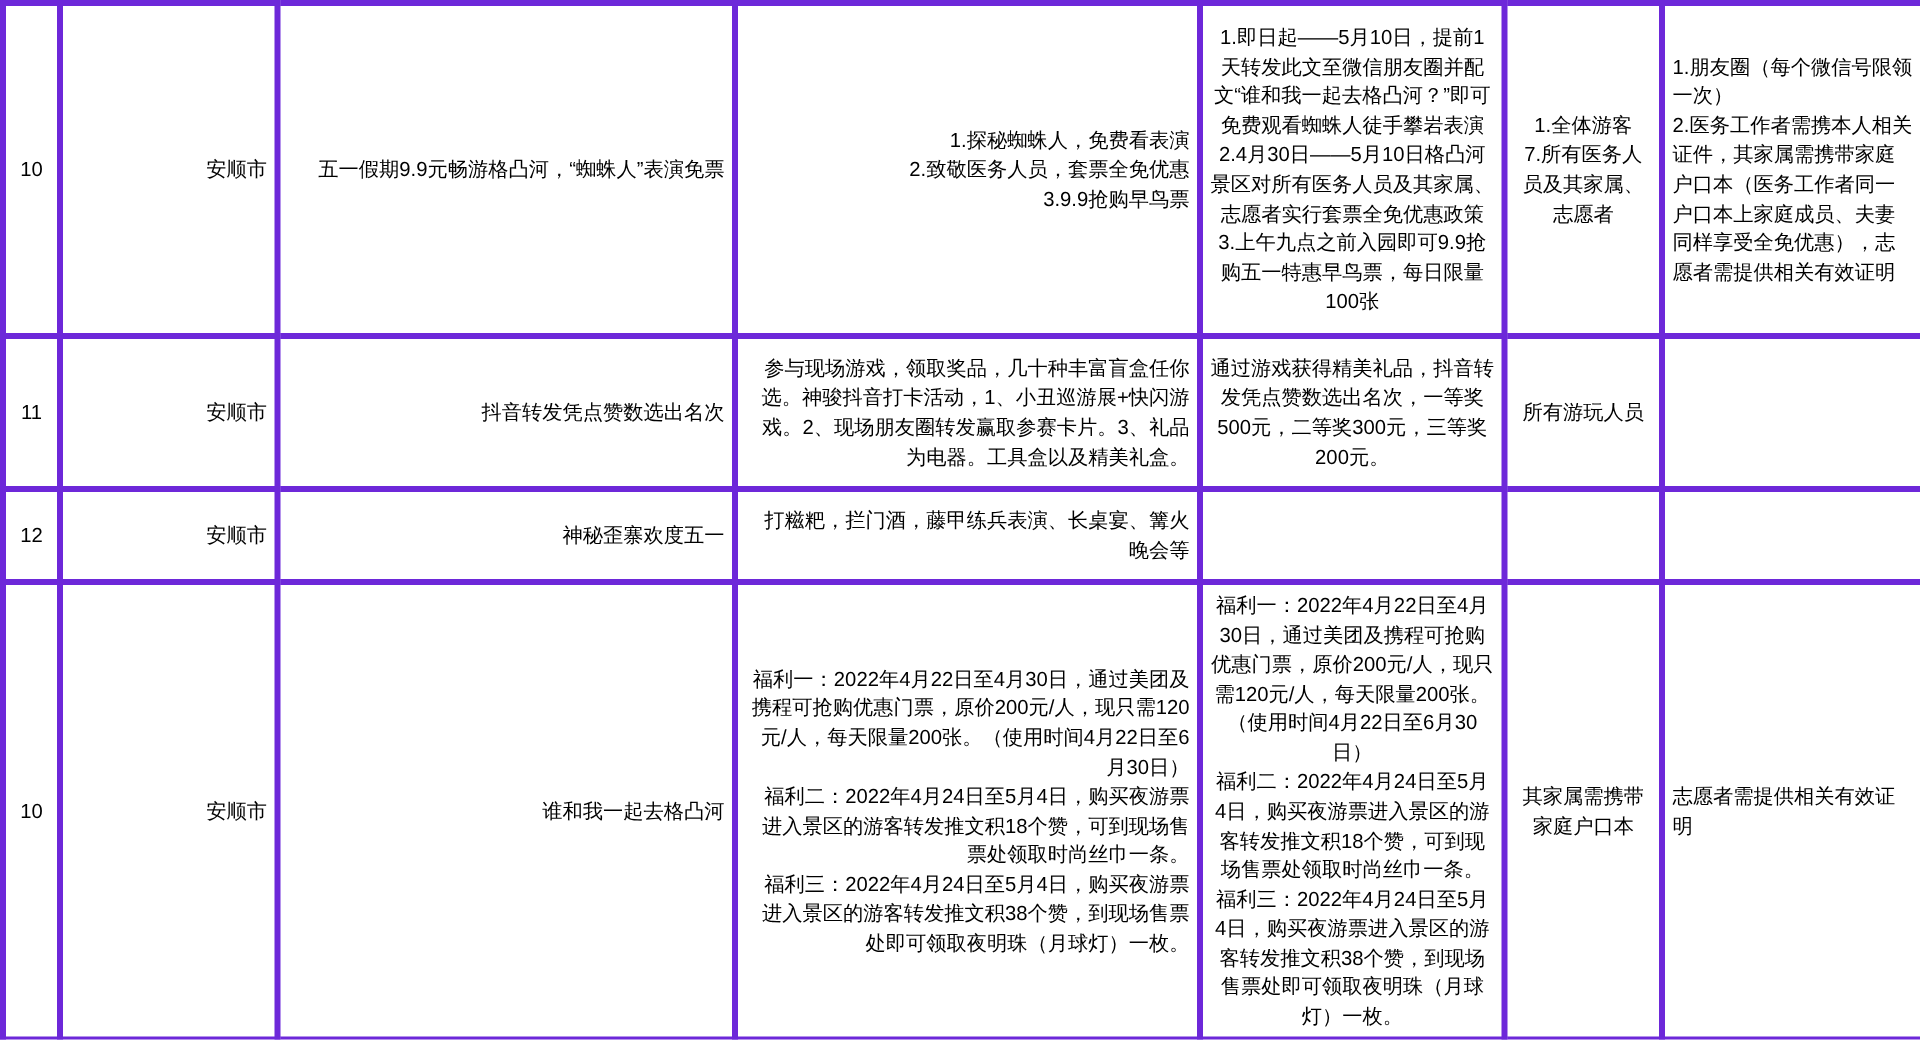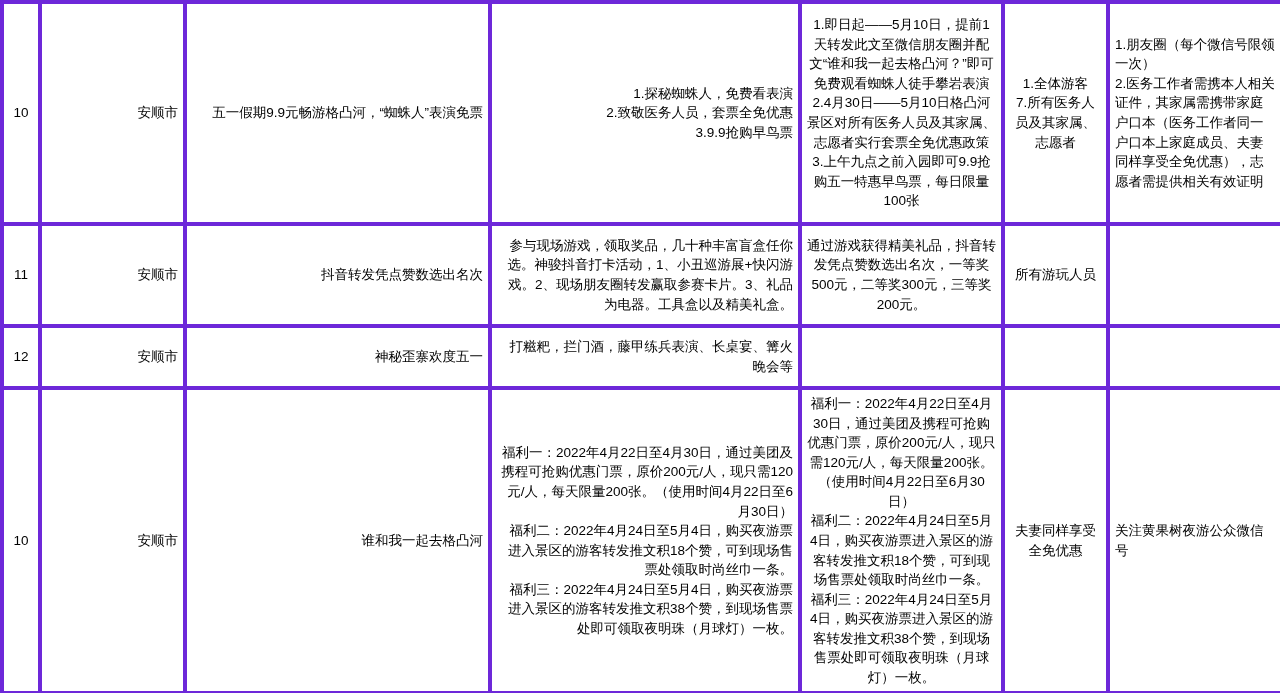--- a/index.html
+++ b/index.html
@@ -183,21 +183,21 @@
             <span class="cell-text">福利一：2022年4月22日至4月30日，通过美团及携程可抢购优惠门票，原价200元/人，现只需120元/人，每天限量200张。（使用时间4月22日至6月30日）
 福利二：2022年4月24日至5月4日，购买夜游票进入景区的游客转发推文积18个赞，可到现场售票处领取时尚丝巾一条。
 福利三：2022年4月24日至5月4日，购买夜游票进入景区的游客转发推文积38个赞，到现场售票处即可领取夜明珠（月球灯）一枚。</span>
           </td>
         <td class="policy left">
             <span class="cell-text">福利一：2022年4月22日至4月30日，通过美团及携程可抢购优惠门票，原价200元/人，现只需120元/人，每天限量200张。（使用时间4月22日至6月30日）
 福利二：2022年4月24日至5月4日，购买夜游票进入景区的游客转发推文积18个赞，可到现场售票处领取时尚丝巾一条。
 福利三：2022年4月24日至5月4日，购买夜游票进入景区的游客转发推文积38个赞，到现场售票处即可领取夜明珠（月球灯）一枚。</span>
           </td>
         <td class="target">
-            <span class="cell-text">夫妻同样享受全免优惠</span>
-          </td>
-        <td class="note">
-            <span class="cell-text">关注黄果树夜游公众微信号</span>
+            <span class="cell-text">其家属需携带家庭户口本</span>
+          </td>
+        <td class="note">
+            <span class="cell-text">志愿者需提供相关有效证明</span>
           </td>
       </tr>
     </tbody>
   </table>
 </div>
 
 </body></html>

